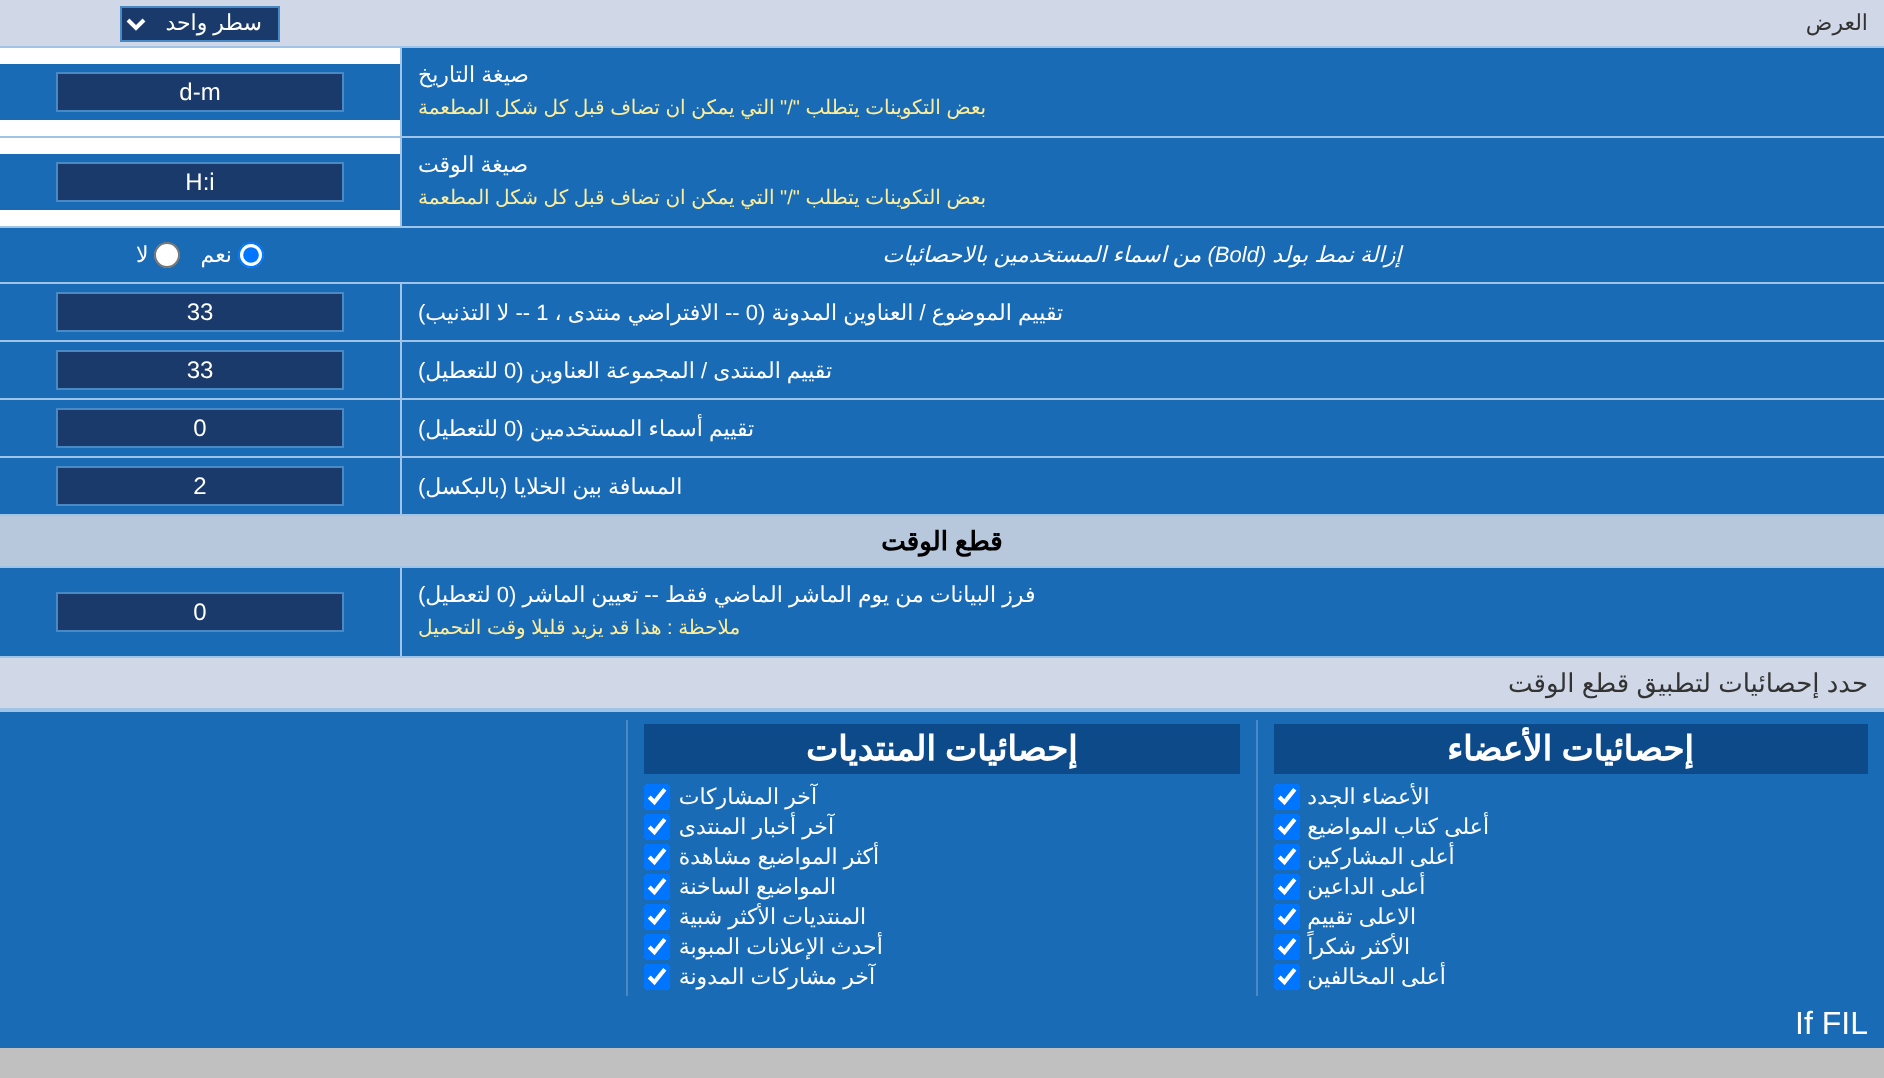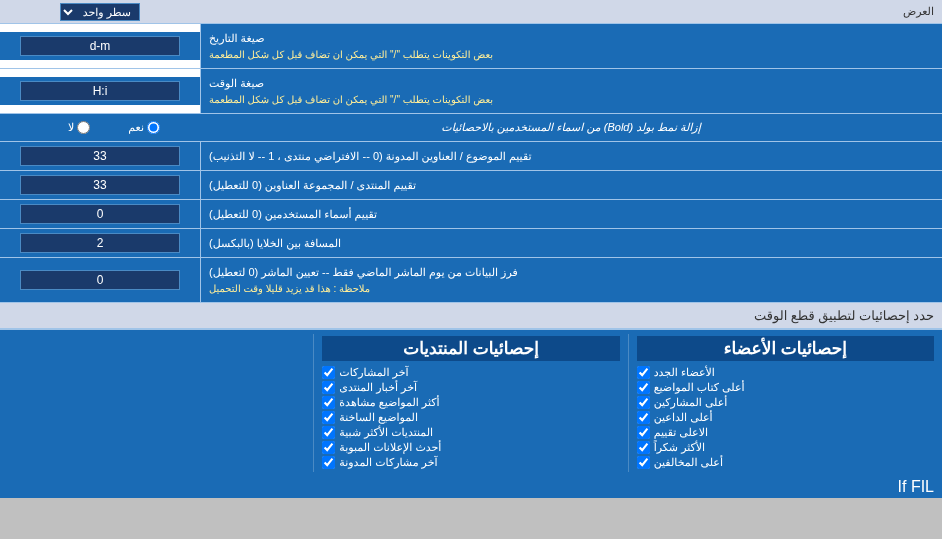--- a/index.html
+++ b/index.html
@@ -48,21 +48,21 @@
       justify-content: center;
       min-height: 28px;
       padding: 2px 4px;
     }
 
     .row-input input[type="text"] {
       background: #1a3a6b;
       color: #fff;
       border: 1px solid #4a8ac4;
       padding: 2px 6px;
-      width: 160px;
+      width: 144px;
       text-align: center;
       font-size: 12px;
       direction: ltr;
     }
 
     
     .header-row {
       display: flex;
       align-items: center;
       background: #d0d8e8;
@@ -121,21 +121,20 @@
       gap: 10px;
       padding: 2px 8px;
     }
 
     .radio-controls label {
       color: #fff;
       font-size: 11px;
       display: flex;
       align-items: center;
       gap: 3px;
-      margin-left: 28px;
     }
 
     
     .section-header {
       background: #b8c8dc;
       text-align: center;
       padding: 5px;
       font-weight: bold;
       font-size: 13px;
       color: #000;
@@ -288,20 +287,21 @@
     </div>
   </div>
 
   <div class="row">
     <div class="row-label">المسافة بين الخلايا (بالبكسل)</div>
     <div class="row-input">
       <input type="text" value="2" style="">
     </div>
   </div>
 
+  <div class="section-header">قطع الوقت</div>
 
   <div class="row" style="background:#1a6bb5;">
     <div class="row-label-multiline">
       <span>فرز البيانات من يوم الماشر الماضي فقط -- تعيين الماشر (0 لتعطيل)</span>
       <span class="small-note">ملاحظة : هذا قد يزيد قليلا وقت التحميل</span>
     </div>
     <div class="row-input">
       <input type="text" value="0" style="">
     </div>
   </div>

